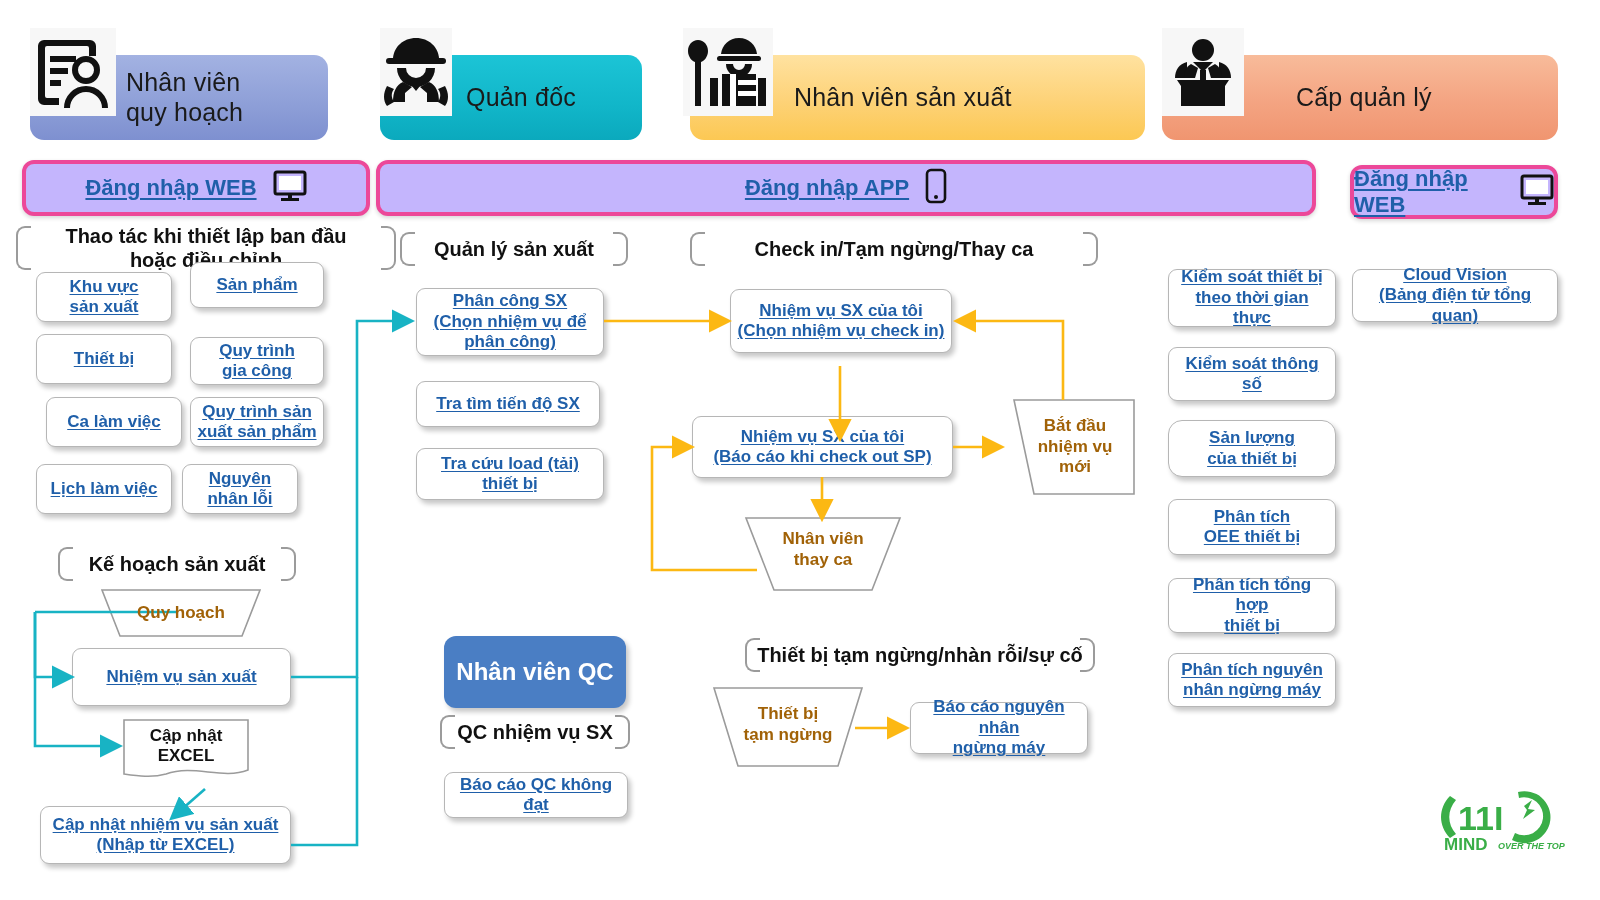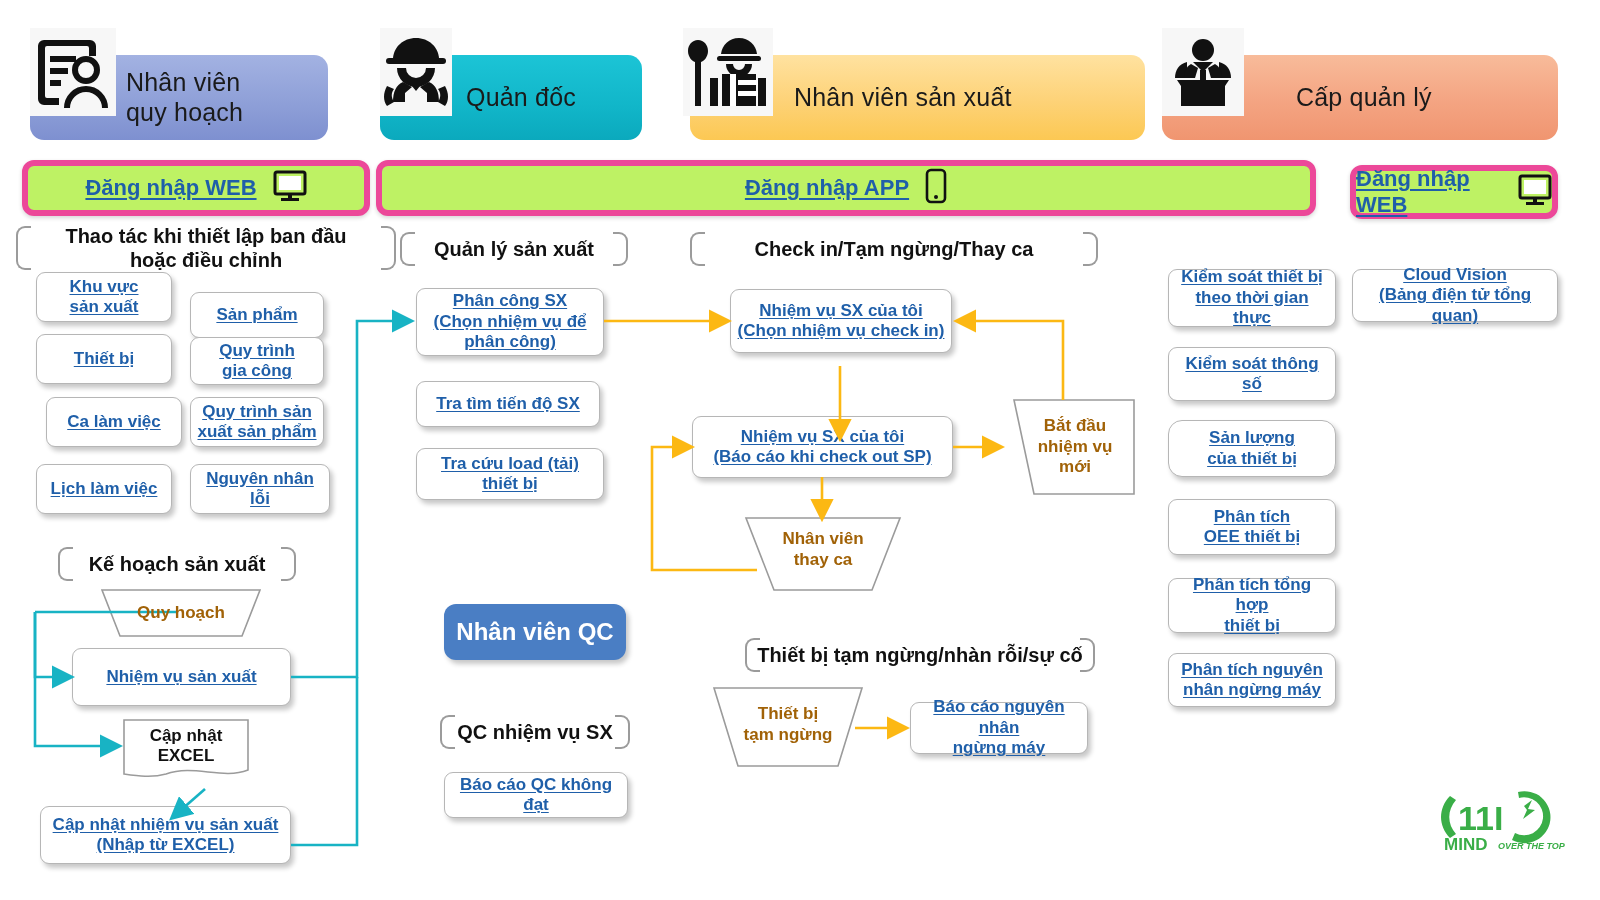--- a/index.html
+++ b/index.html
@@ -19,21 +19,21 @@
   .role-card .role-label { padding-left:0; line-height:1.18; white-space:pre-line; }
   .role-icon {
     position:absolute; background:#f7f7f7;
     display:flex; align-items:center; justify-content:center;
     z-index:5;
   }
   .role-icon svg { display:block; }
 
   
   .login-bar {
-    position:absolute; background:#bef264; border:6px solid #ec4899;
+    position:absolute; background:#c4b5fd; border:4px solid #ec4899;
     border-radius:12px; display:flex; align-items:center; justify-content:center;
     gap:16px; box-shadow:0 2px 4px rgba(0,0,0,.16);
   }
   .login-bar .lbl {
     color:#1f5fa9; font-size:22px; font-weight:700;
     text-decoration:underline; text-underline-offset:3px;
   }
   .login-bar.compact { gap:2px; }
 
   
@@ -263,41 +263,41 @@
     <span class="btxt">QC nhiệm vụ SX</span>
   </div>
   <div class="bracket" style="left:745px; top:634px; width:350px; height:42px;">
     <span class="btxt">Thiết bị tạm ngừng/nhàn rỗi/sự cố</span>
   </div>
 
   <div class="node" style="left:36px; top:272px; width:136px; height:50px;">
     <span class="ntxt">Khu vực
 sản xuất</span>
   </div>
-  <div class="node" style="left:190px; top:292px; width:134px; height:46px;">
+  <div class="node" style="left:190px; top:262px; width:134px; height:46px;">
     <span class="ntxt">Sản phẩm</span>
   </div>
   <div class="node" style="left:36px; top:334px; width:136px; height:50px;">
     <span class="ntxt">Thiết bị</span>
   </div>
   <div class="node" style="left:190px; top:337px; width:134px; height:48px;align-items:center;">
     <span class="ntxt">Quy trình
 gia công</span>
   </div>
   <div class="node" style="left:36px; top:397px; width:136px; height:50px;margin-left:10px;">
     <span class="ntxt">Ca làm việc</span>
   </div>
   <div class="node" style="left:36px; top:464px; width:136px; height:50px;">
     <span class="ntxt">Lịch làm việc</span>
   </div>
   <div class="node" style="left:190px; top:397px; width:134px; height:50px;">
     <span class="ntxt">Quy trình sản
 xuất sản phẩm</span>
   </div>
-  <div class="node" style="left:190px; top:464px; width:140px; height:50px;">
+  <div class="node" style="left:182px; top:464px; width:116px; height:50px;">
     <span class="ntxt">Nguyên nhân lỗi</span>
   </div>
 
   <div class="trap" style="left:100px; top:588px; width:162px; height:50px;">
     <svg class="tsvg" viewBox="0 0 162 50" preserveAspectRatio="none">
       <path d="M2 2 H160 L142 48 H20 Z" fill="#fff" stroke="#9b9b9b" stroke-width="1.6"></path>
     </svg>
     <span class="ttxt">Quy hoạch</span>
   </div>
 
@@ -350,21 +350,21 @@
   </div>
 
   <div class="trap" style="left:744px; top:516px; width:158px; height:76px;">
     <svg class="tsvg" viewBox="0 0 158 76" preserveAspectRatio="none">
       <path d="M2 2 H156 L128 74 H30 Z" fill="#fff" stroke="#9b9b9b" stroke-width="1.6"></path>
     </svg>
     <span class="ttxt" style="margin-bottom:8px;">Nhân viên
 thay ca</span>
   </div>
 
-  <div class="pill" style="left:444px; top:604px; width:182px; height:56px;">
+  <div class="pill" style="left:444px; top:636px; width:182px; height:72px;">
     <span>Nhân viên QC</span>
   </div>
   <div class="node" style="left:444px; top:772px; width:184px; height:46px;">
     <span class="ntxt">Báo cáo QC không đạt</span>
   </div>
 
   <div class="trap" style="left:712px; top:686px; width:152px; height:82px;">
     <svg class="tsvg" viewBox="0 0 152 82" preserveAspectRatio="none">
       <path d="M2 2 H150 L126 80 H26 Z" fill="#fff" stroke="#9b9b9b" stroke-width="1.6"></path>
     </svg>

